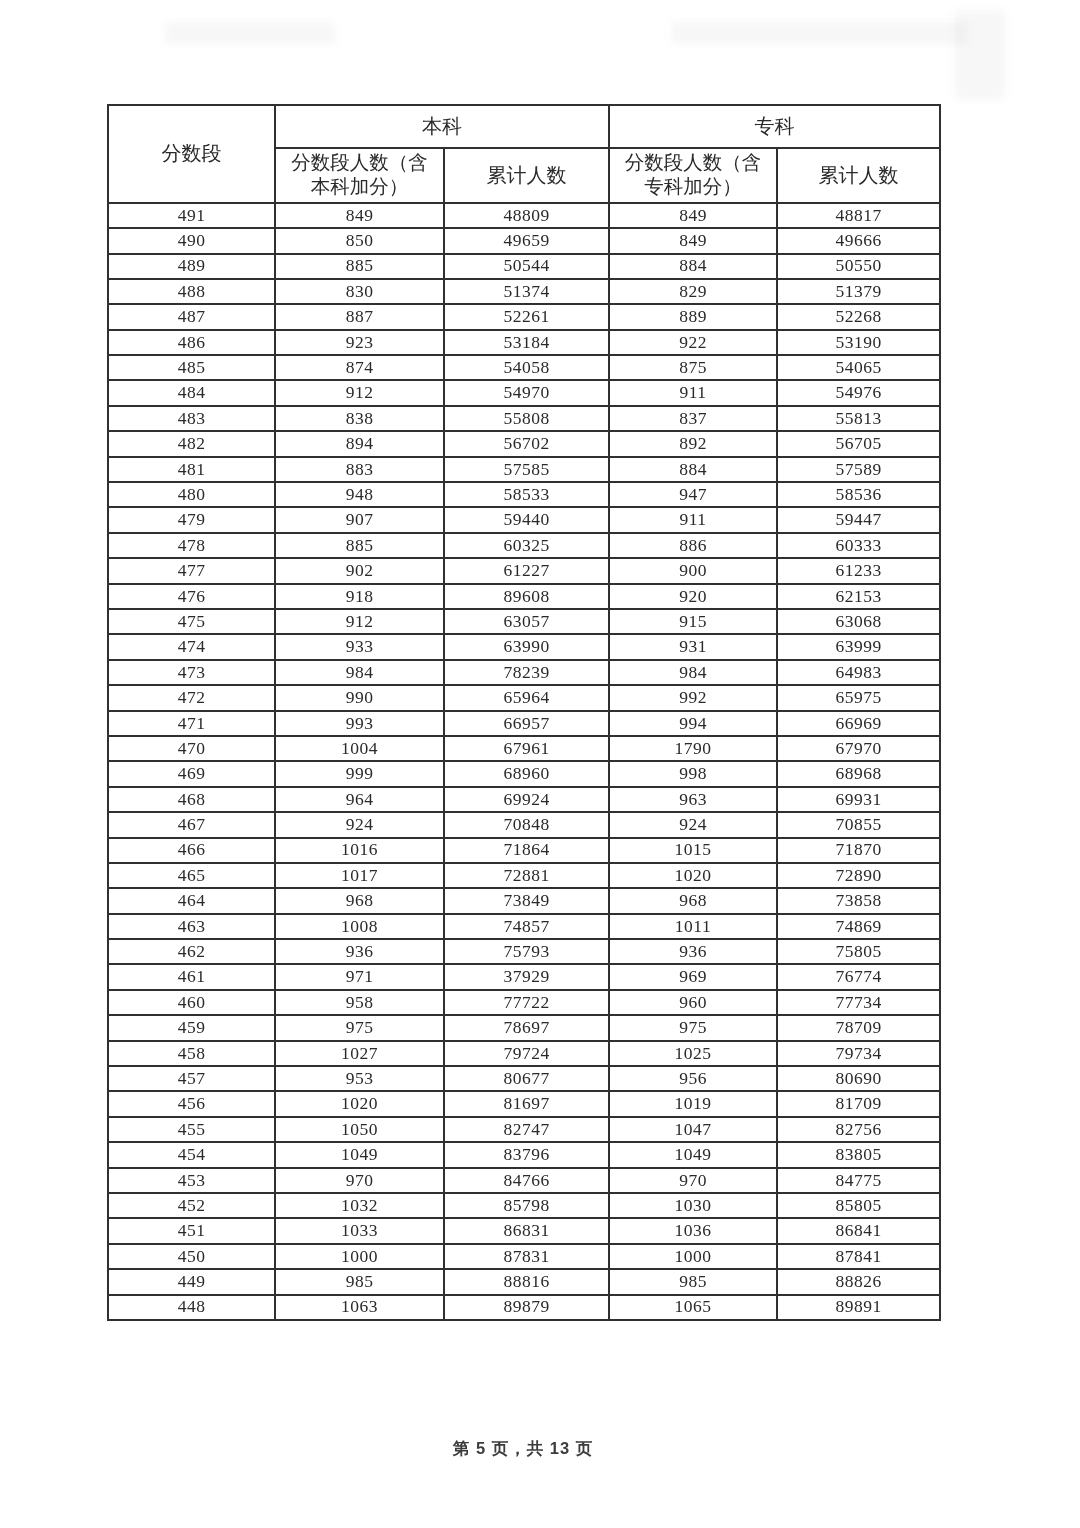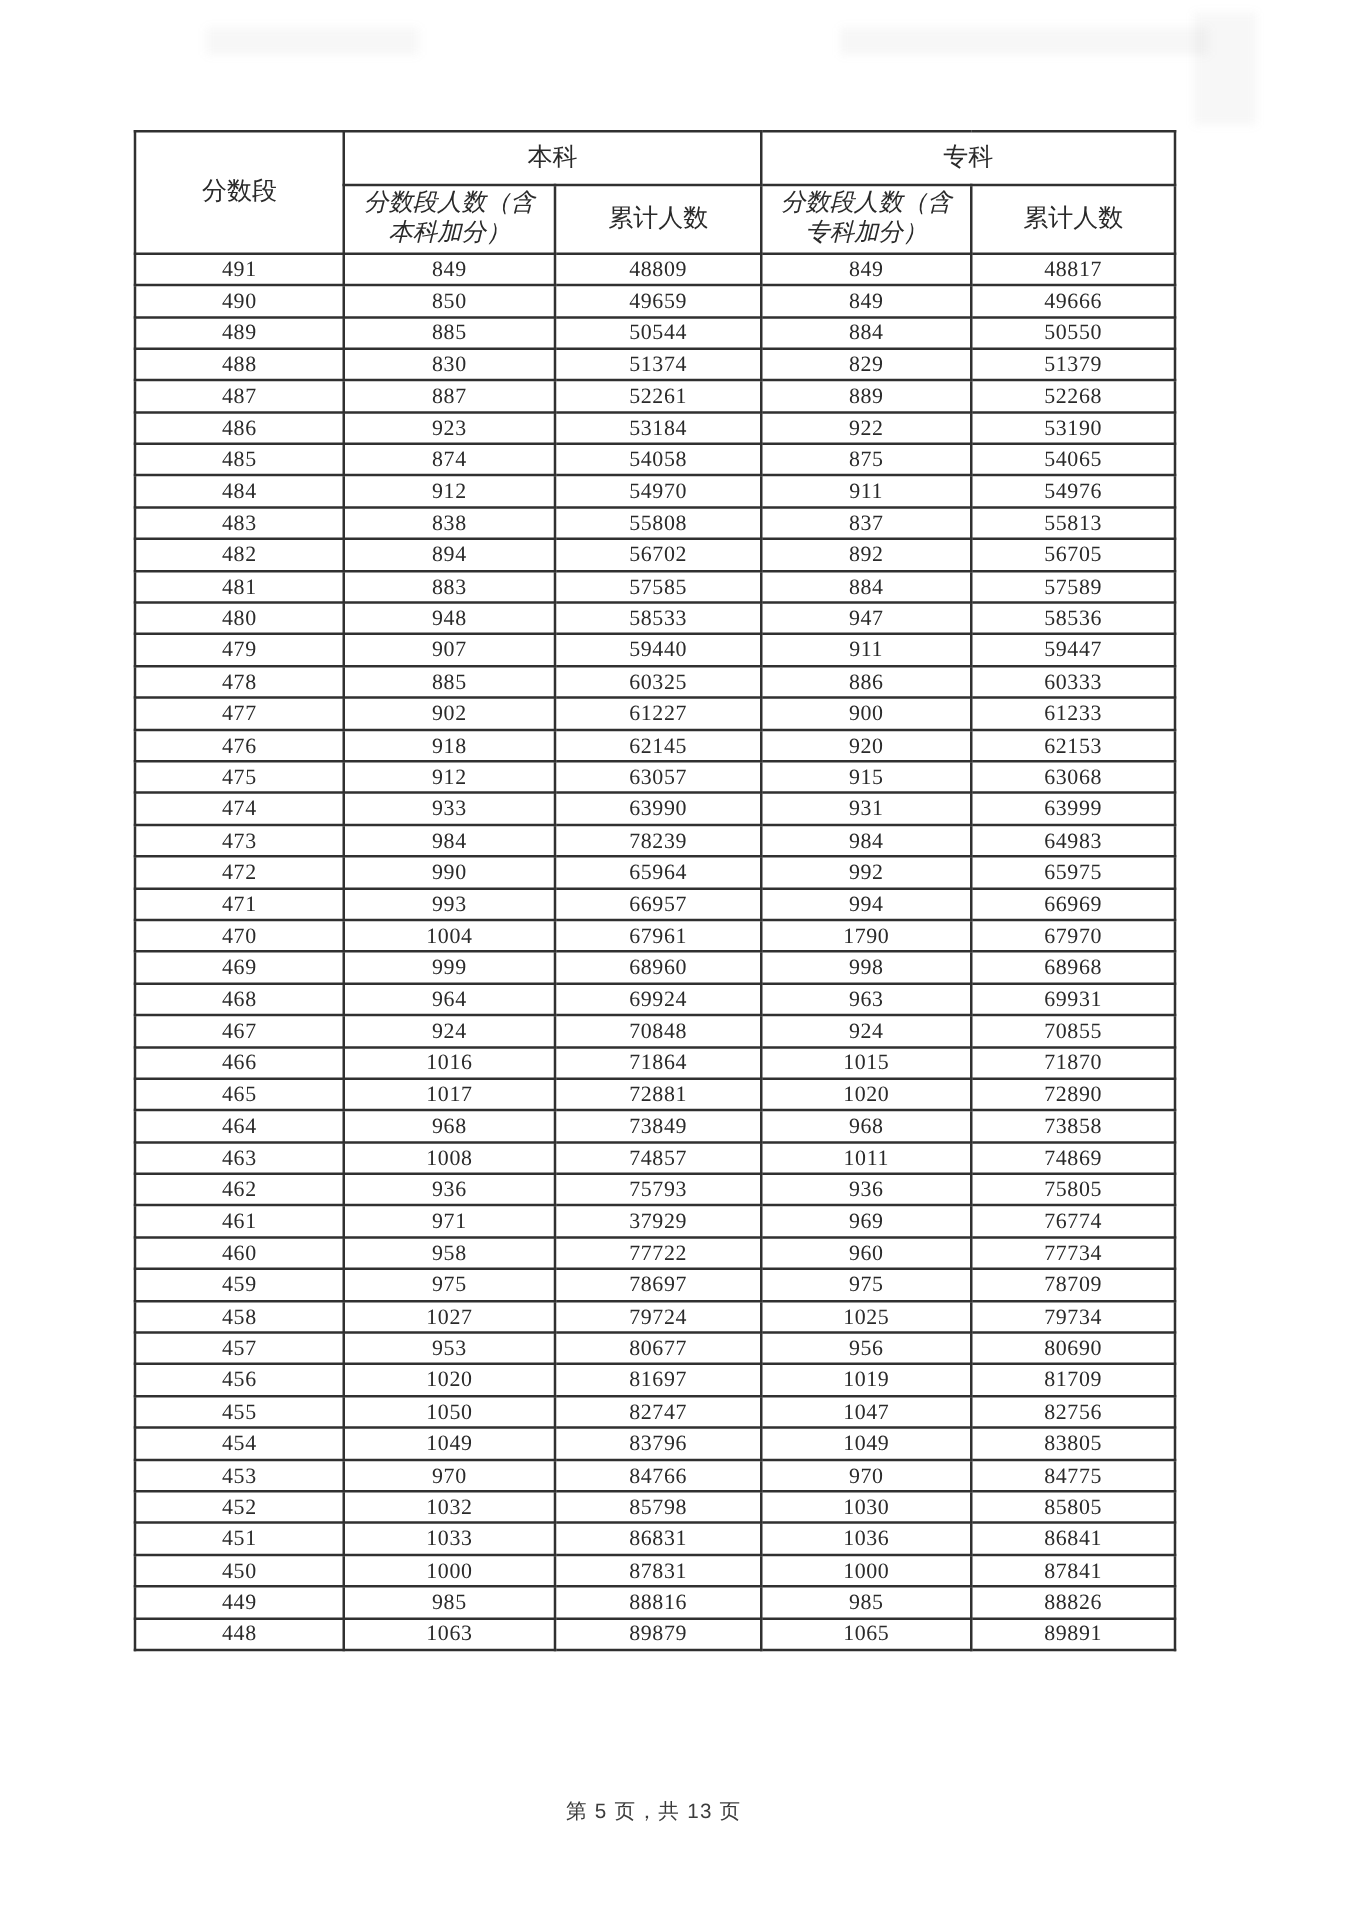--- a/index.html
+++ b/index.html
@@ -43,37 +43,37 @@
     font-size: 20px;
     line-height: 1.25;
     margin-top: 32px;
   }
   .score-table .group-row th { height: 43px; }
   .score-table .sub-row th   { height: 54px; }
   .score-table th.wrap2 {
     white-space: pre-line;
     font-size: 19.5px;
     padding: 2px 4px;
-    font-style: italic;
   }
   .score-table tbody td {
     height: 25.4px;
     font-size: 17.5px;
     line-height: 1.0;
     letter-spacing: 0.5px;
   }
   .page-footer {
     position: absolute;
     left: 107px; top: 1438px;
     width: 832px;
     text-align: center;
     font-family: "Liberation Sans", "DejaVu Sans", sans-serif;
     font-size: 16.5px;
     color: #3c3c3c;
     letter-spacing: 1px;
+    font-weight: bold;
   }
 </style>
 </head>
 <body>
 
 <div class="page">
 
   <div class="scan-artifact" id="artifact-1"></div>
   <div class="scan-artifact" id="artifact-2"></div>
   <div class="scan-artifact" id="artifact-3"></div>
@@ -203,21 +203,21 @@
         <tr>
           <td>477</td>
           <td>902</td>
           <td>61227</td>
           <td>900</td>
           <td>61233</td>
         </tr>
         <tr>
           <td>476</td>
           <td>918</td>
-          <td>62145</td>
+          <td>89608</td>
           <td>920</td>
           <td>62153</td>
         </tr>
         <tr>
           <td>475</td>
           <td>912</td>
           <td>63057</td>
           <td>915</td>
           <td>63068</td>
         </tr>

